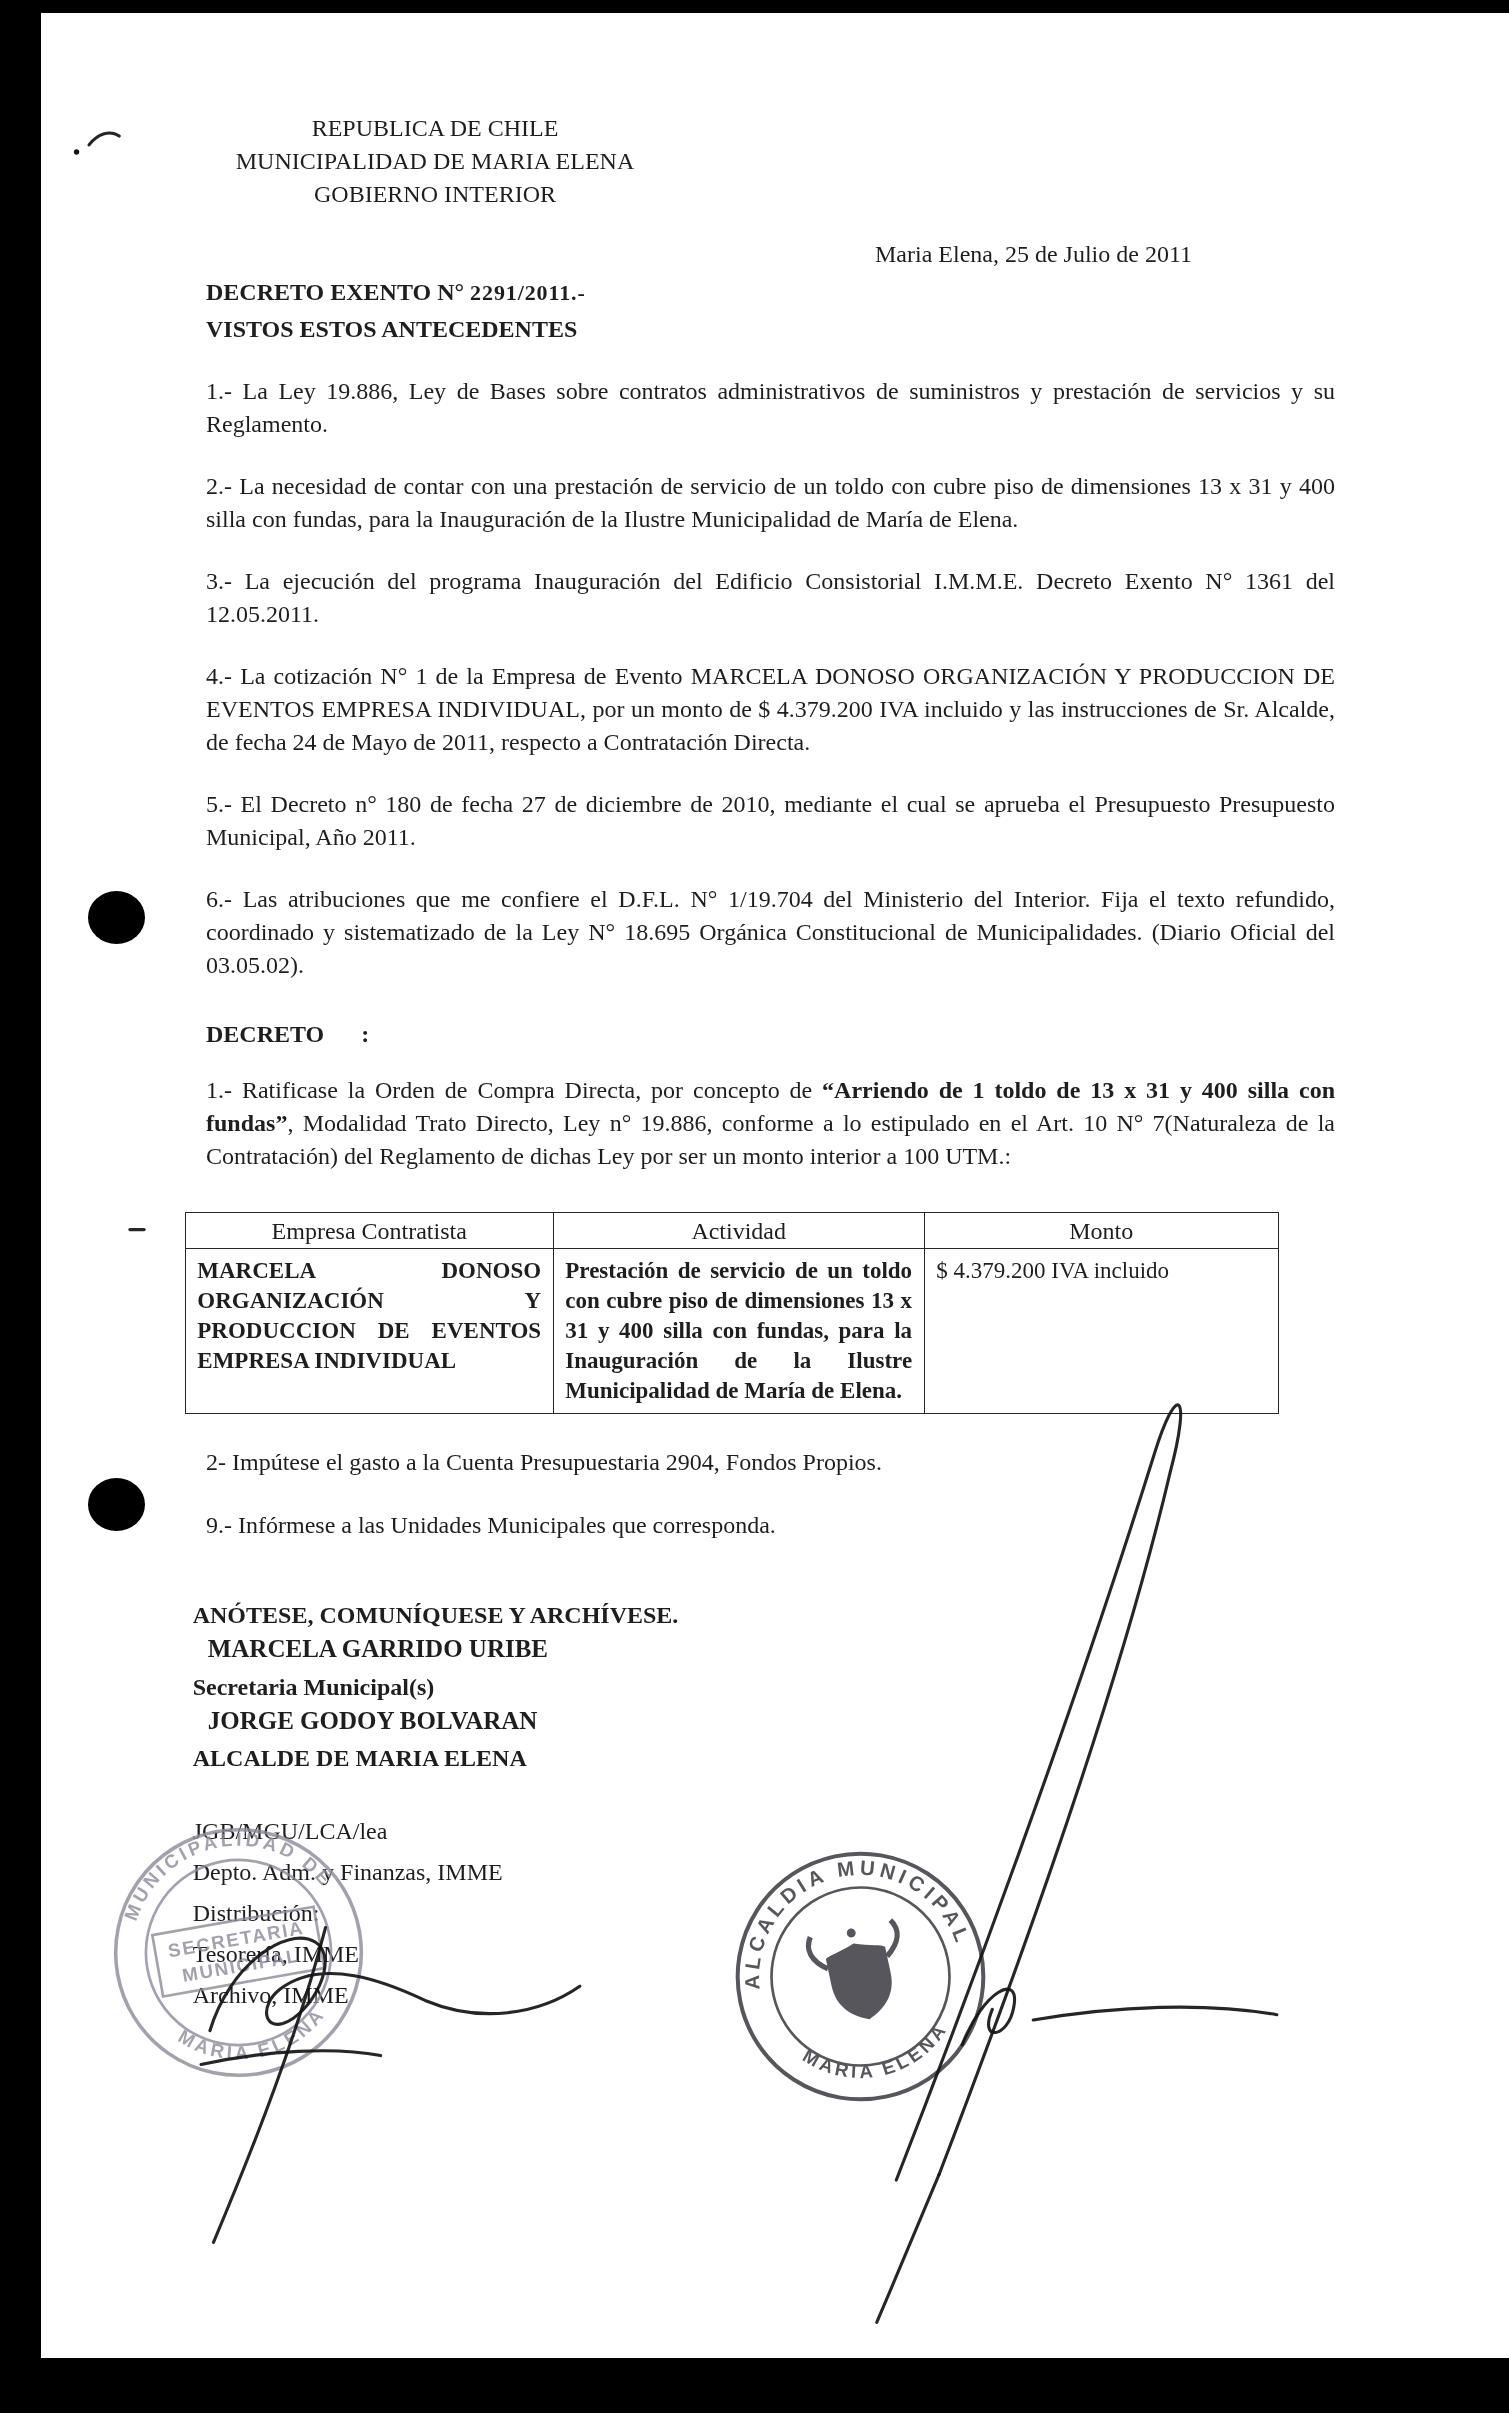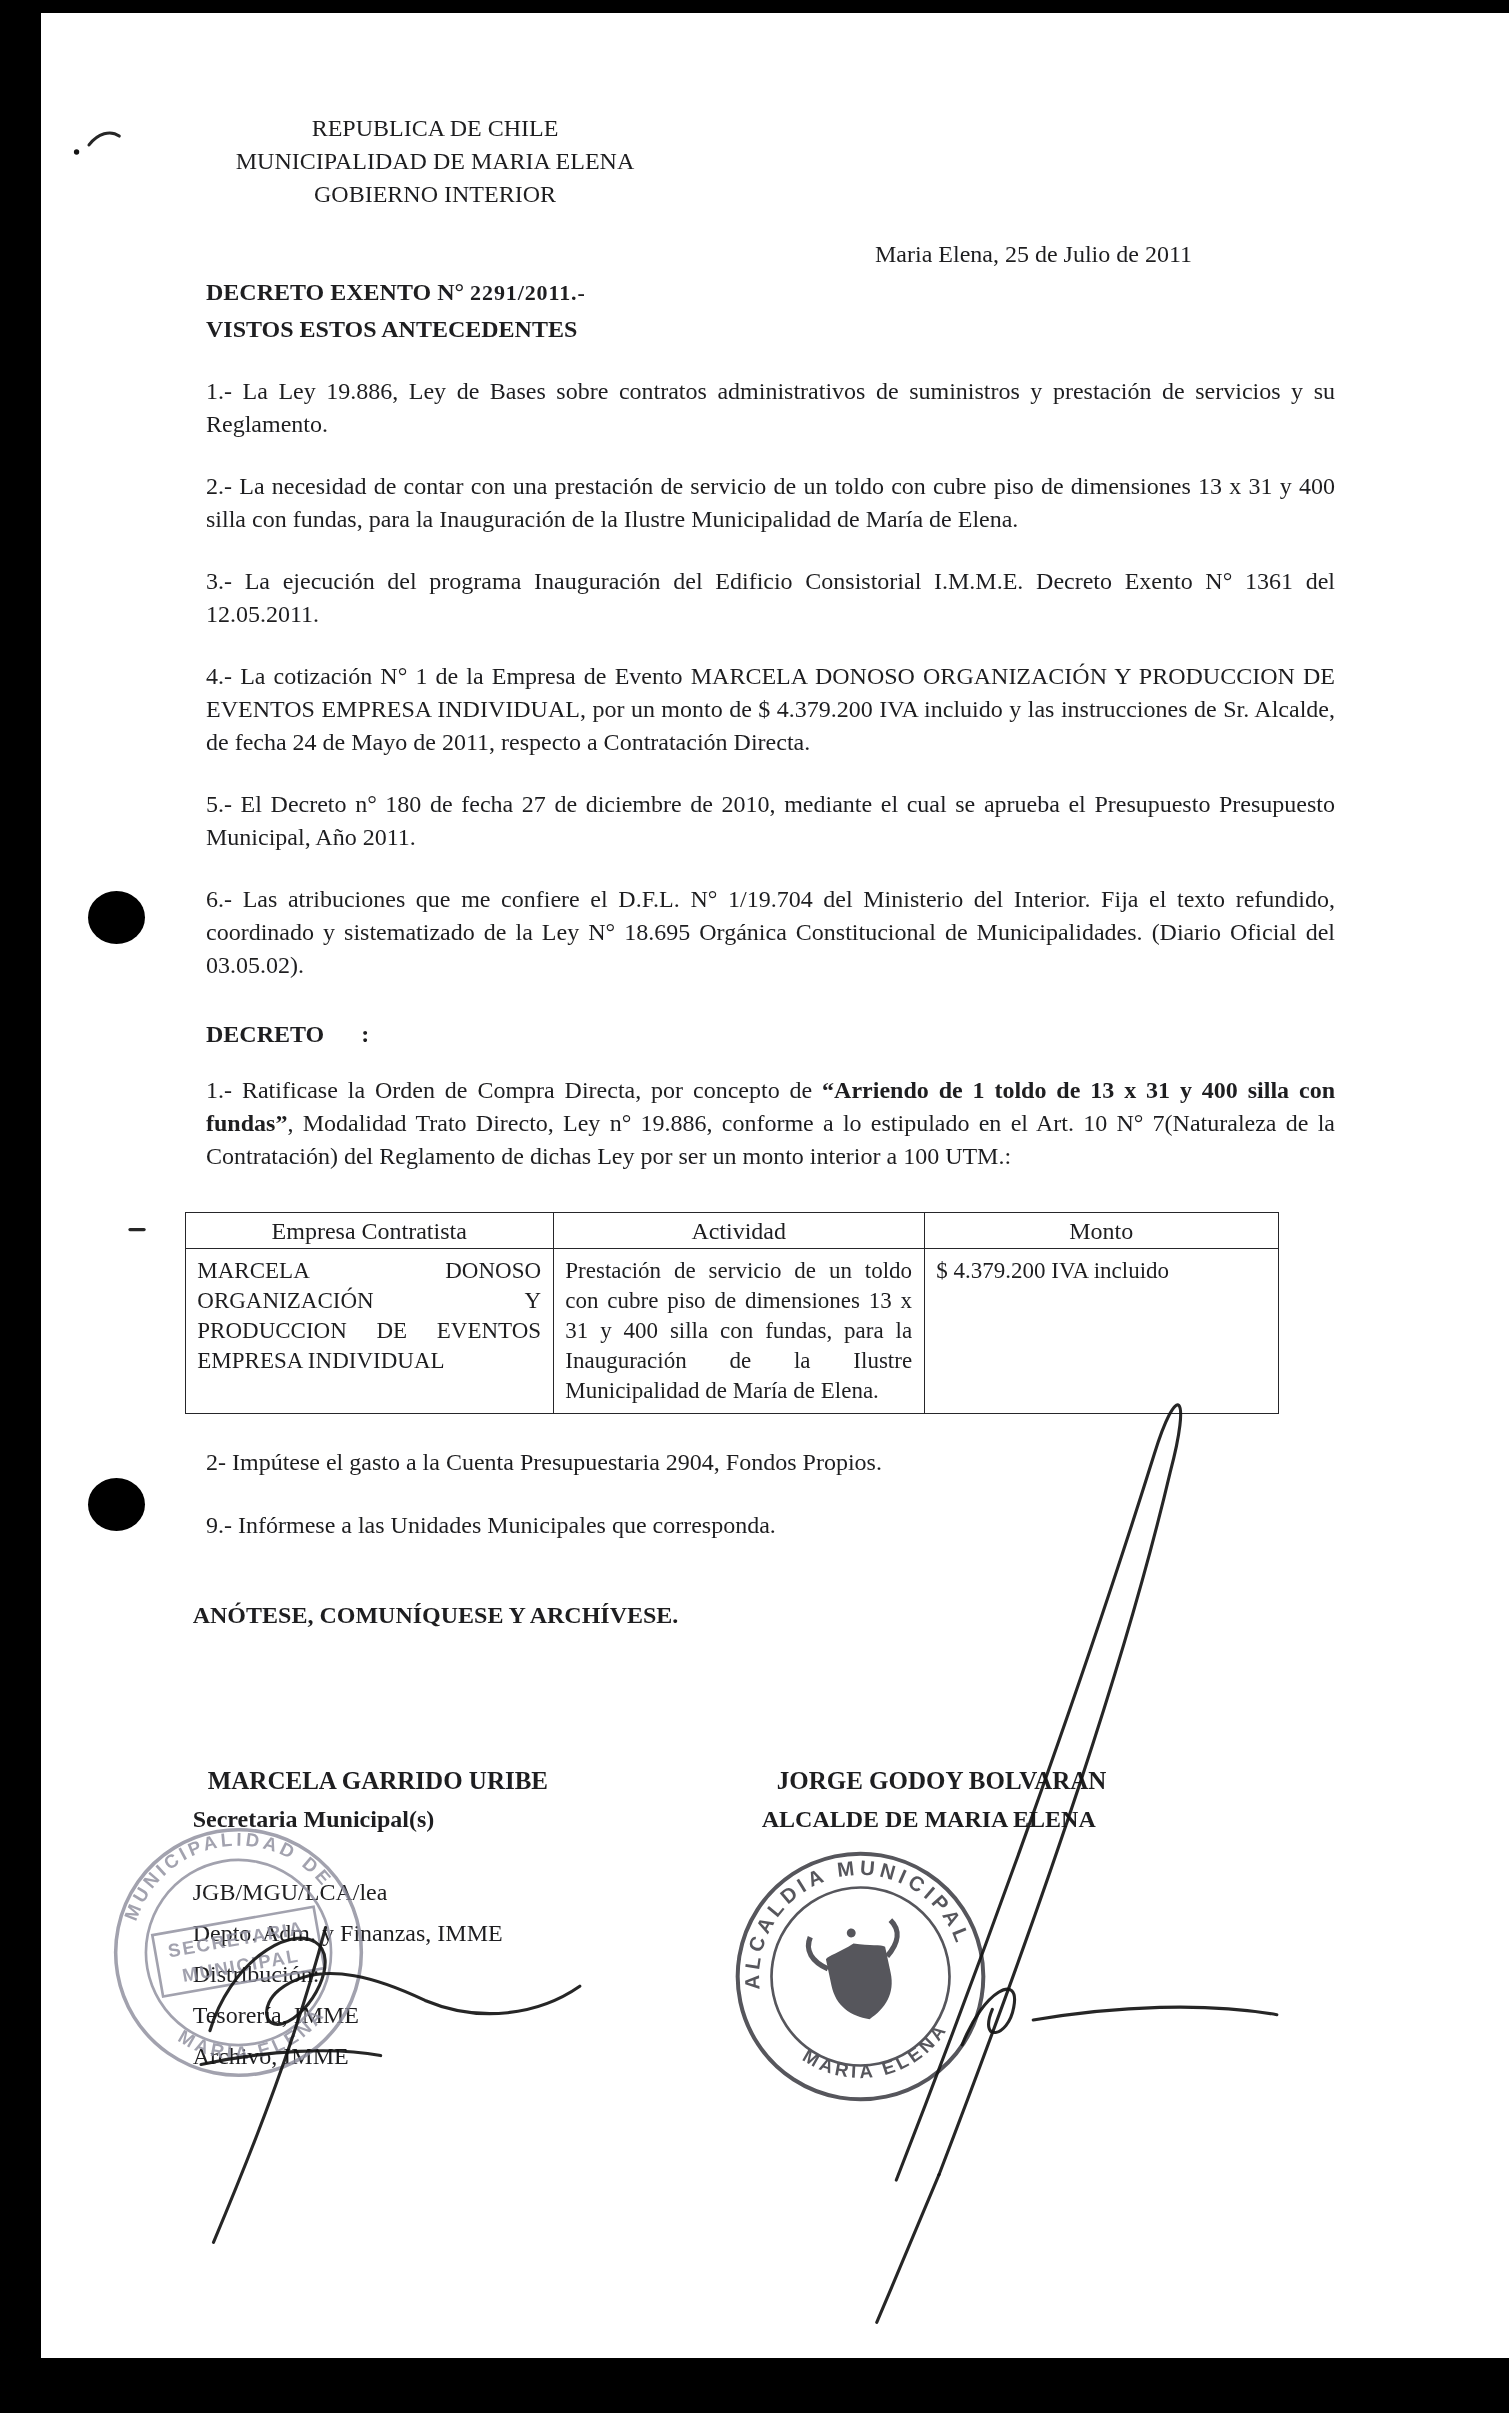--- a/index.html
+++ b/index.html
@@ -30,27 +30,27 @@
   .item1 { margin-top:23px !important; }
   .b { font-weight:bold; }
 
   table.contract-table {
     margin-top:39px; margin-left:-21.3px; border-collapse:collapse;
     width:1093px; font-size:23px; line-height:30px; table-layout:fixed;
   }
   .contract-table th, .contract-table td { border:1.8px solid #26262a; }
   .contract-table th { font-weight:normal; font-size:24px; text-align:center; padding:2.7px 5.3px; }
   .contract-table td { vertical-align:top; padding:7.1px 11.6px; }
-  .cell-justify { text-align:justify; }
+  .cell-justify { text-align:justify;font-weight:bold; }
 
   .item2 { margin-top:32px !important; margin-left:-13.3px; }
   .item3 { margin-top:30px !important; margin-left:-13.3px; }
   .closing { margin-top:57px; margin-left:-13.3px; font-weight:bold; }
 
-  .sig-row { display:flex; margin-top:132px; margin-left:-13.3px; }
+  .sig-row { display:flex; margin-left:-13.3px;flex-direction:column; }
   .sig-col-left { width:569px; }
   .sig-name { font-weight:bold; font-size:25px; padding-left:15px; white-space:nowrap; }
   .sig-title { font-weight:bold; font-size:24px; margin-top:5.3px; white-space:nowrap; }
 
   .footer { margin-top:36px; margin-left:-13.3px; line-height:41px; }
 
   
   .stamp { position:absolute; z-index:3; pointer-events:none; }
   .stamp-left  { left:105px; top:1819px; transform:rotate(-10deg); opacity:.8; }
   .stamp-right { left:727px; top:1843px; transform:rotate(-12deg); opacity:.88; }

